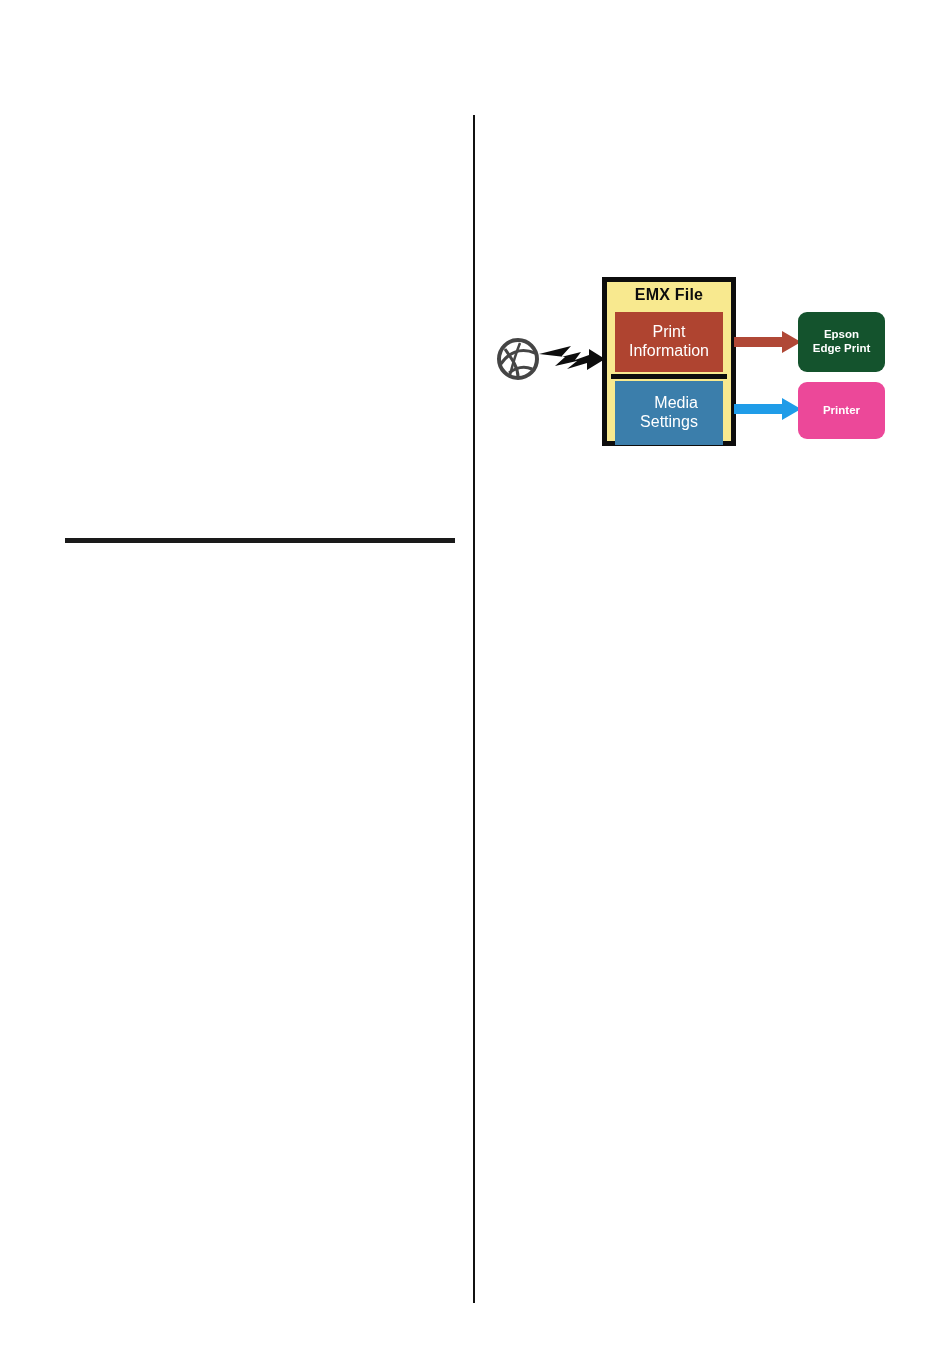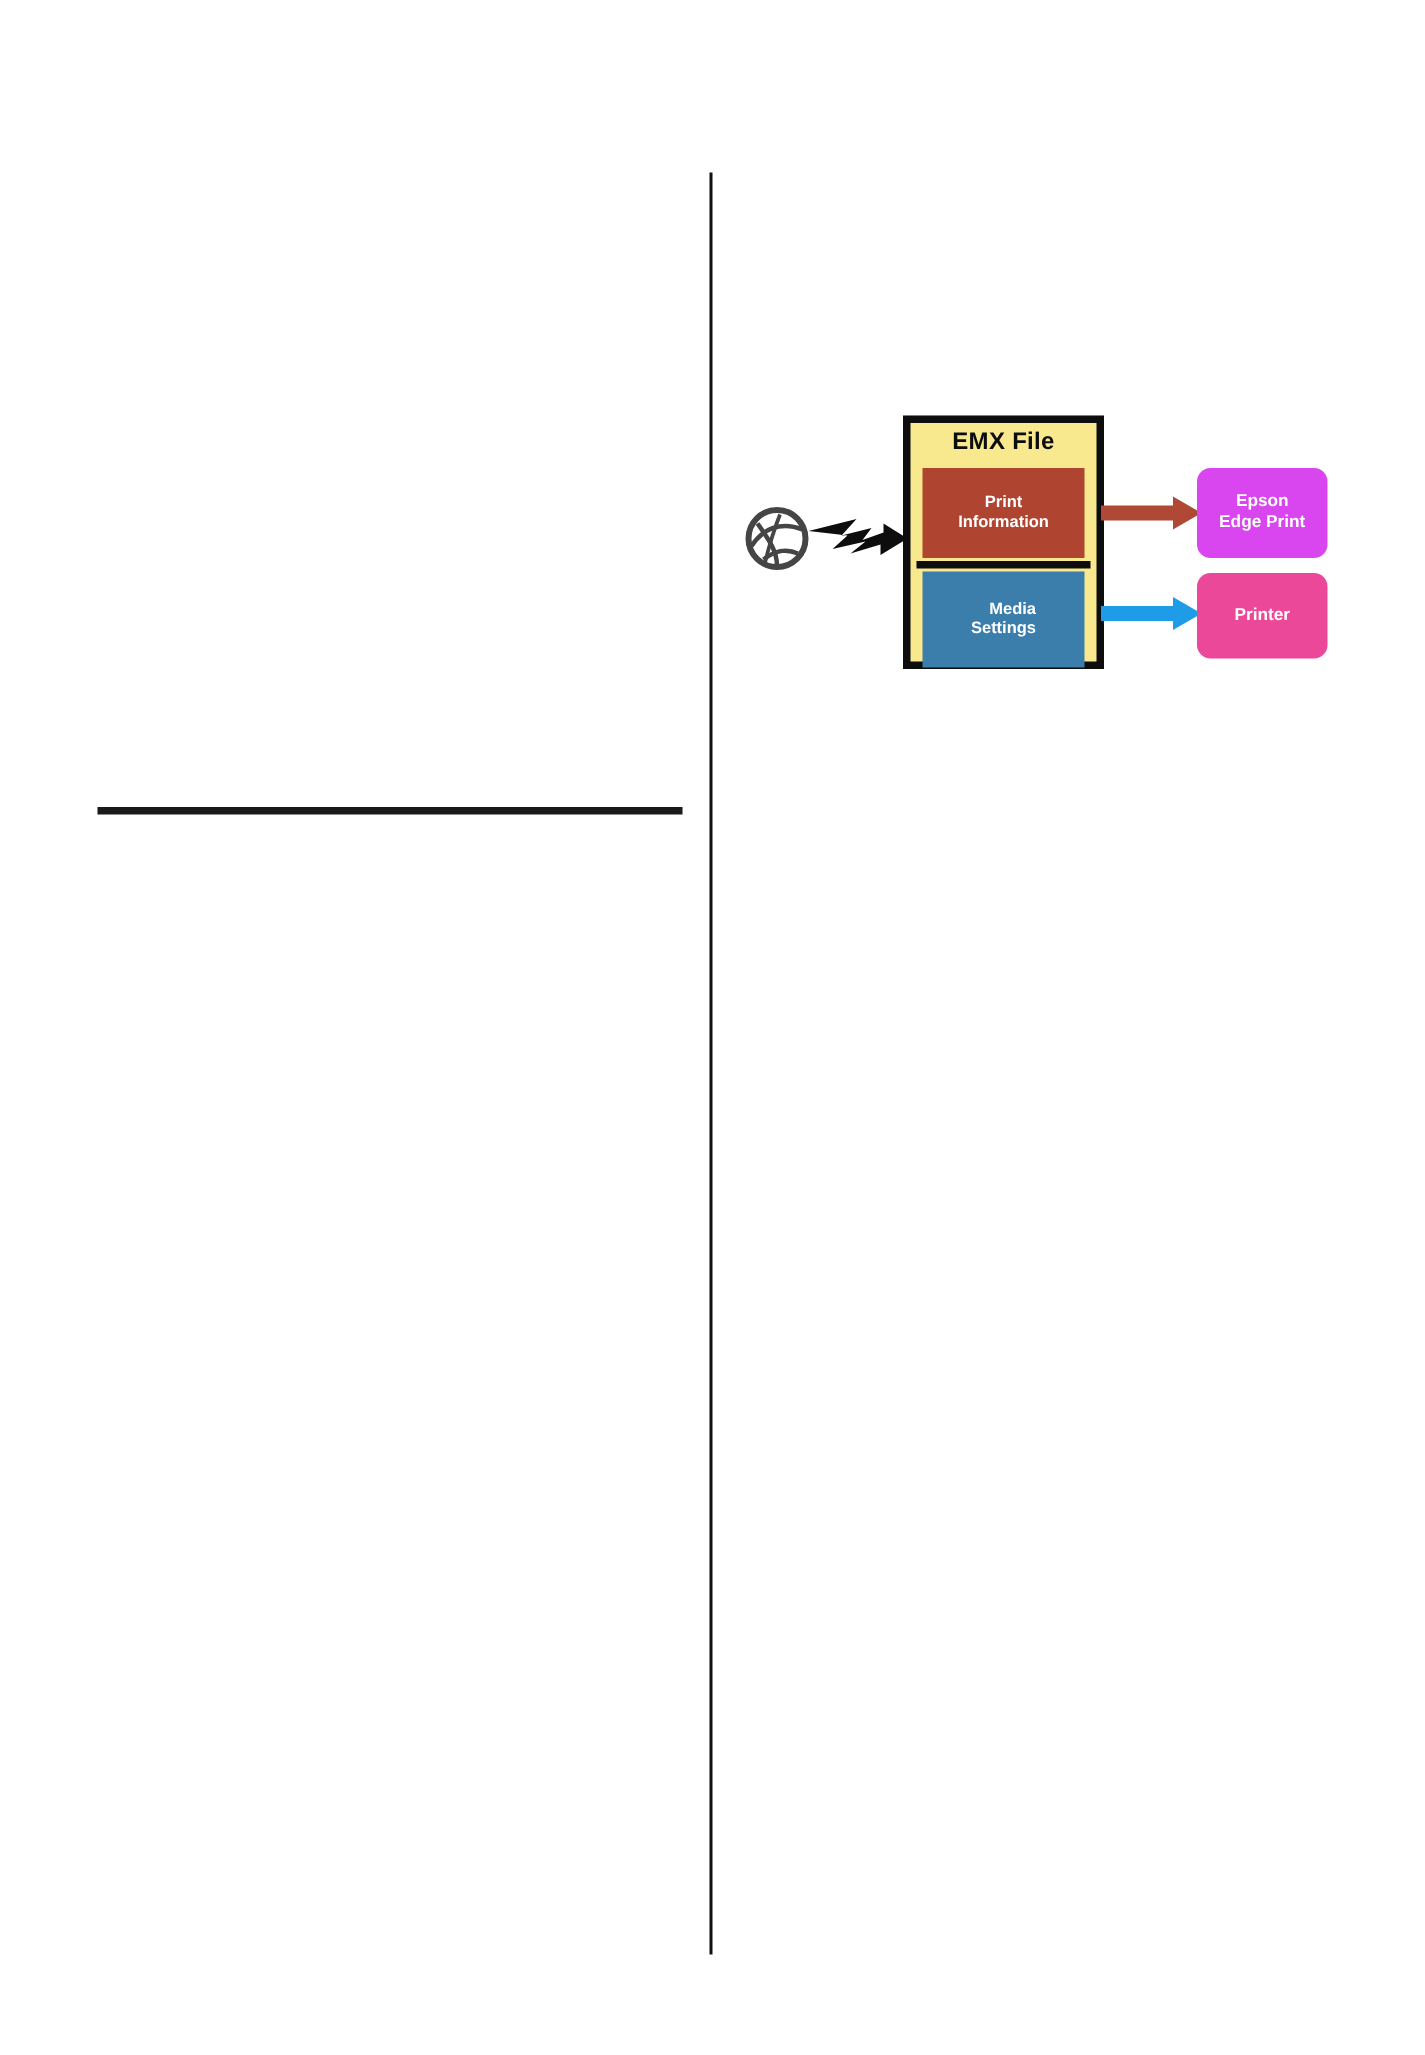--- a/index.html
+++ b/index.html
@@ -103,22 +103,22 @@
     right: 8px;
     top: 30px;
     bottom: 6px;
   }
   .emx-block {
     position: absolute;
     left: 0;
     right: 0;
     text-align: center;
     color: #ffffff;
-    font-weight: bold;
-    font-size: 11px;
+    font-weight: normal;
+    font-size: 16px;
     line-height: 1.18;
     display: flex;
     align-items: center;
     justify-content: center;
   }
   .emx-block.print-info {
     top: 0;
     height: 60px;
     background: #AF4430;
   }
@@ -148,21 +148,21 @@
     text-align: center;
     display: flex;
     align-items: center;
     justify-content: center;
   }
   .dest-box.epson-edge-print {
     left: 313px;  
     top: 50px;    
     width: 87px;
     height: 60px;
-    background: #d946ef;
+    background: #14532d;
   }
   .dest-box.printer {
     left: 313px;
     top: 120px;   
     width: 87px;
     height: 57px;
     background: #ec4899;
   }
 
   

